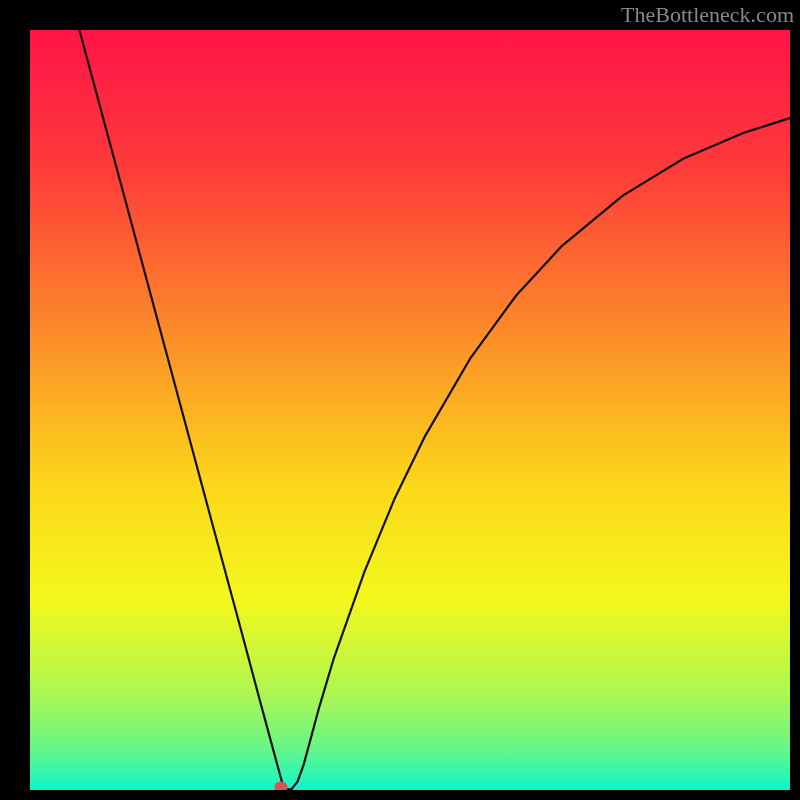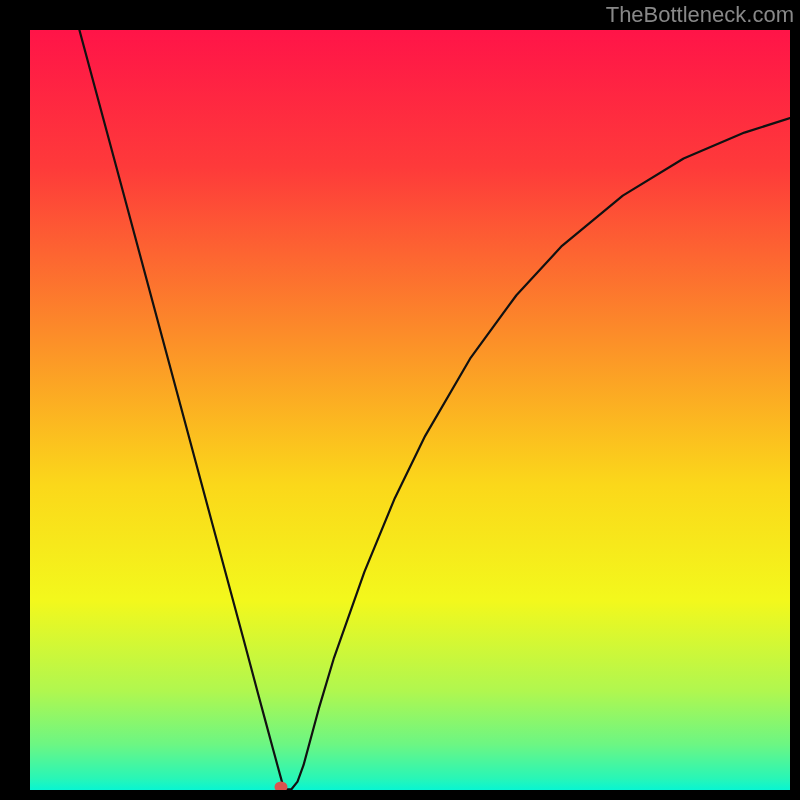--- a/index.html
+++ b/index.html
@@ -8,21 +8,21 @@
     width: 800px;
     height: 800px;
     position: relative;
     background: #000;
   }
   .watermark {
     position: absolute;
     top: 2px;
     right: 6px;
     color: #888;
-    font-family: Liberation Sans, sans-serif;
+    font-family: Liberation Serif, serif;
     font-size: 22px;
     font-weight: 500;
     z-index: 10;
   }
   .plot-area {
     position: absolute;
     overflow: hidden;
   }
   svg.curve {
     position: absolute;

